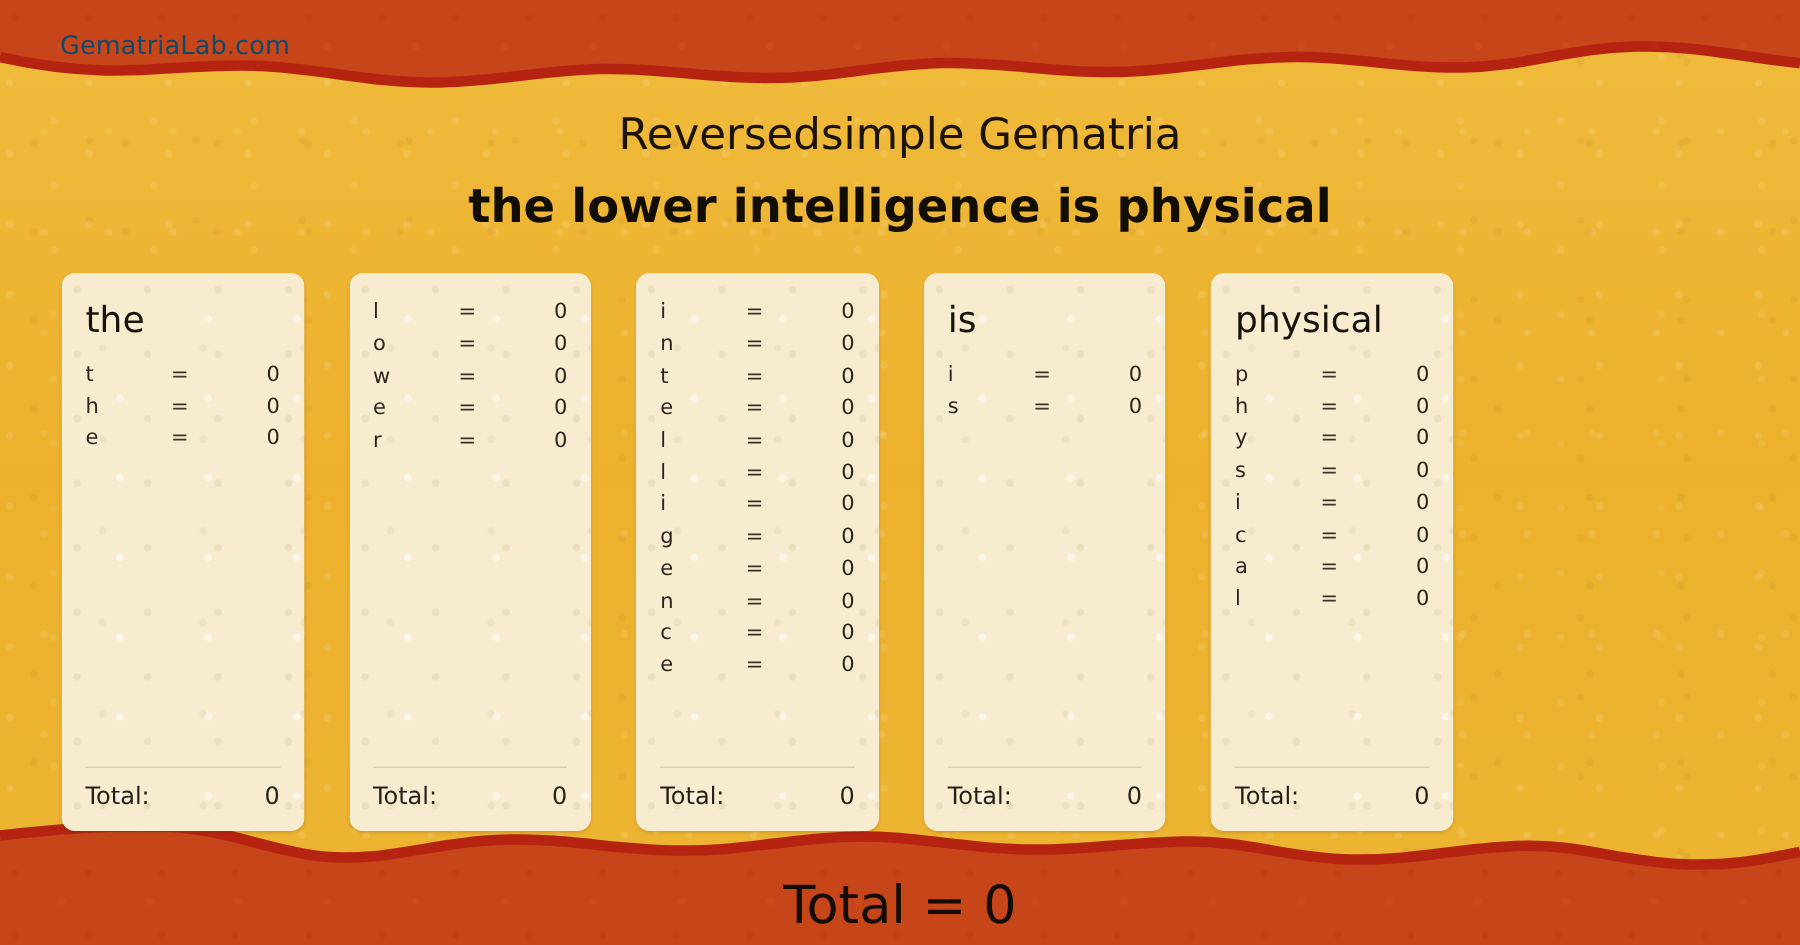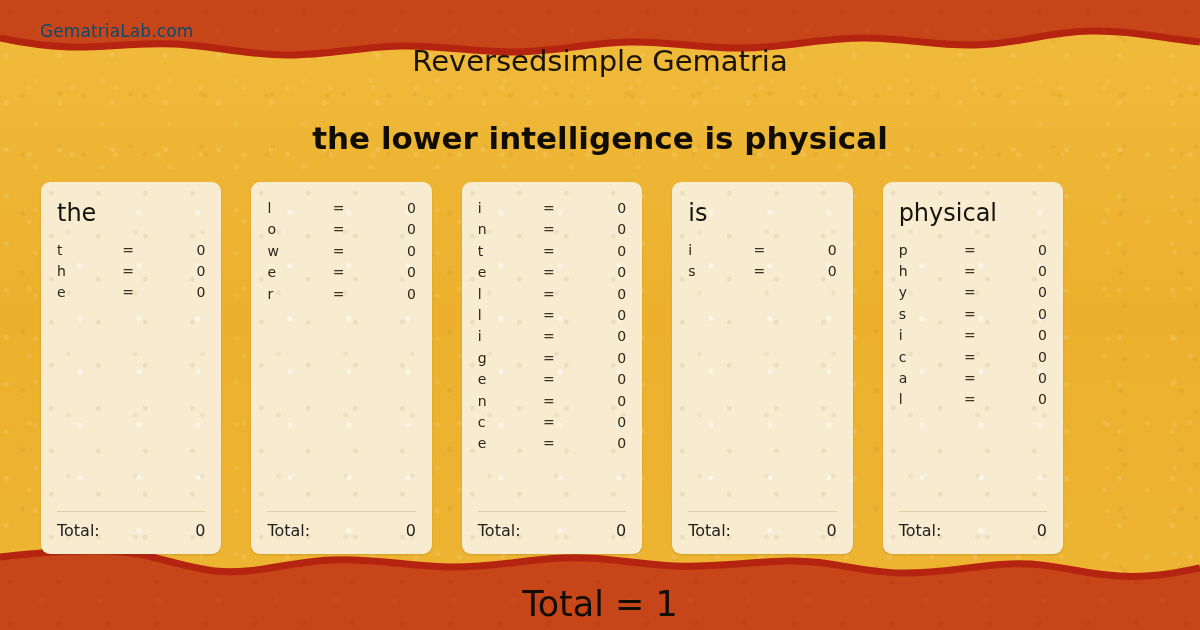--- a/index.html
+++ b/index.html
@@ -68,21 +68,21 @@
     top: 21px;
     font-size: 17px;
     color: #0c4a6e;
     letter-spacing: 0.1px;
     z-index: 12;
   }
 
   
   #cipher-title {
     position: absolute;
-    top: 44px;
+    top: 72px;
     left: 0; width: 1200px;
     text-align: center;
     font-size: 29px;
     color: #1b1304;
     z-index: 8;
     font-weight: 400;
   }
   #phrase-title {
     position: absolute;
     top: 120px;
@@ -92,21 +92,21 @@
     color: #120d02;
     z-index: 8;
     font-weight: 700;
   }
 
   
   #cards {
     position: absolute;
     left: 41px;
     top: 182px;
-    width: 1022px;
+    width: 928px;
     height: 372px;
     display: flex;
     gap: 30px;
     z-index: 8;
   }
 
   .word-card {
     flex: 1 1 0;
     background-color: #f7ecd0;
     background-image:
@@ -385,13 +385,13 @@
           <span class="lr-value">0</span>
         </div>
       </div>
       <div class="card-footer">
         <span>Total:</span>
         <span>0</span>
       </div>
     </div>
   </div>
 
-<div id="grand-total">Total = 1</div>
+<div id="grand-total">Total = 0</div>
 
 </body></html>

